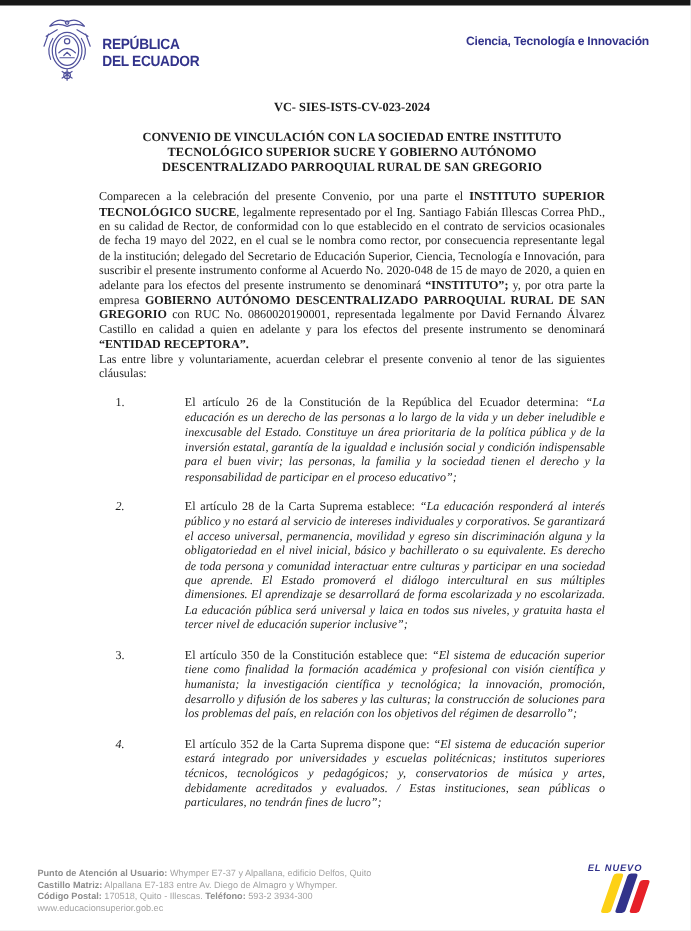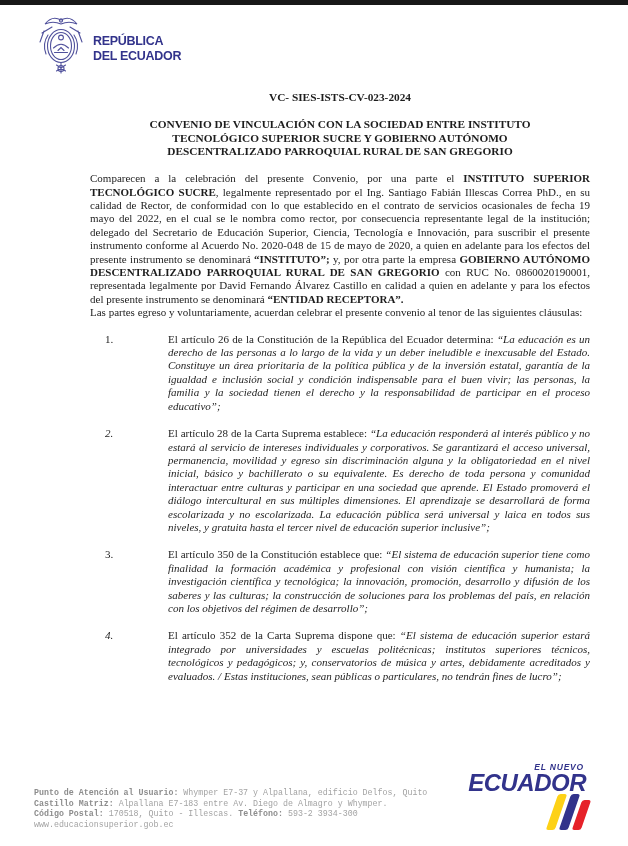--- a/index.html
+++ b/index.html
@@ -15,37 +15,37 @@
   .brand-text {
     font-family:"Liberation Sans", sans-serif; font-weight:700;
     font-size:12.5px; color:var(--navy); line-height:1.08; letter-spacing:-0.3px; margin-left:3px;
     transform:scaleY(1.08);
   }
   .secretaria {
     margin-top:17px; text-align:center;
     font-family:"Liberation Sans", sans-serif; font-weight:700;
     font-size:11px; color:var(--navy); line-height:1.3; letter-spacing:-0.2px;
   }
-  .content { padding:0 38px 0 90px; font-size:11px; line-height:13.4px; text-rendering:optimizeLegibility; }
+  .content { padding:0 78px 0 90px; font-size:11px; line-height:13.4px; text-rendering:optimizeLegibility; }
   .doc-code { text-align:center; font-weight:700; font-size:11.3px; margin-top:9px; line-height:13.8px; }
   .doc-title { text-align:center; font-weight:700; font-size:11.3px; line-height:13.8px; max-width:408px; margin:13px auto; }
   .para { margin:11px 0 0 0; }
   .j { text-align:justify; }
   .nogap { margin-top:0; }
   .clause-heading { font-weight:700; margin:13px 0 0 0; }
   .ant-list { margin-top:13px; }
   .ant-item { display:flex; padding-left:15px; margin-bottom:14px; }
   .ant-num { flex:none; width:23px; }
   .ant-text { flex:1; text-align:justify;margin-left:40px; }
   .b { font-weight:700; }
   .i { font-style:italic; }
   .footer { position:absolute; left:0; right:0; bottom:0; height:66px; }
   .footer-left {
     position:absolute; left:34px; top:8px;
-    font-family:Liberation Mono, monospace; font-size:8.3px; line-height:10.6px;
+    font-family:Liberation Sans, sans-serif; font-size:8.3px; line-height:10.6px;
     color:var(--footer_gray);
   }
   .footer-left .b { color:#8d8d8d; }
   .footer-logo { position:absolute; right:42px; bottom:16px; display:flex; align-items:flex-end;flex-direction:column; }
   .logo-text { text-align:right; }
   .logo-top {
     font-family:"Liberation Sans", sans-serif; font-weight:700; font-style:italic;
     font-size:8.5px; letter-spacing:0.8px; color:var(--navy); padding-right:2px;
   }
   .logo-main {
@@ -80,29 +80,30 @@
           <path d="M29 49 v10 M24.5 51 l9 6 M33.5 51 l-9 6"></path>
           <circle cx="29" cy="54.5" r="3"></circle>
         </svg>
       </span>
       <div class="brand-text">
         <div>REPÚBLICA</div>
         <div>DEL ECUADOR</div>
       </div>
     </div>
     <div class="secretaria">
+      <div>Ciencia, Tecnología e Innovación</div>
     </div>
   </div>
 
   <div class="content">
     <div class="doc-code">VC- SIES-ISTS-CV-023-2024</div>
     <div class="doc-title">CONVENIO DE VINCULACIÓN CON LA SOCIEDAD ENTRE INSTITUTO TECNOLÓGICO SUPERIOR SUCRE Y GOBIERNO AUTÓNOMO DESCENTRALIZADO PARROQUIAL RURAL DE SAN GREGORIO</div>
 
     <p class="para j"><span>Comparecen a la celebración del presente Convenio, por una parte el </span><span class="b">INSTITUTO SUPERIOR TECNOLÓGICO SUCRE</span><span>, legalmente representado por el Ing. Santiago Fabián Illescas Correa PhD., en su calidad de Rector, de conformidad con lo que establecido en el contrato de servicios ocasionales de fecha 19 mayo del 2022, en el cual se le nombra como rector, por consecuencia representante legal de la institución; delegado del Secretario de Educación Superior, Ciencia, Tecnología e Innovación, para suscribir el presente instrumento conforme al Acuerdo No. 2020-048 de 15 de mayo de 2020, a quien en adelante para los efectos del presente instrumento se denominará </span><span class="b">“INSTITUTO”;</span><span> y, por otra parte la empresa </span><span class="b">GOBIERNO AUTÓNOMO DESCENTRALIZADO PARROQUIAL RURAL DE SAN GREGORIO</span><span> con RUC No. 0860020190001, representada legalmente por David Fernando Álvarez Castillo en calidad a quien en adelante y para los efectos del presente instrumento se denominará </span><span class="b">“ENTIDAD RECEPTORA”.</span></p>
-    <p class="para j nogap">Las partes egreso y voluntariamente, acuerdan celebrar el presente convenio al tenor de las siguientes cláusulas:</p>
+    <p class="para j nogap">Las entre libre y voluntariamente, acuerdan celebrar el presente convenio al tenor de las siguientes cláusulas:</p>
 
 
     <div class="ant-list">
 
         <div class="ant-item">
           <span class="ant-num"><span>1.</span></span>
           <div class="ant-text"><span>El artículo 26 de la Constitución de la República del Ecuador determina: </span><span class="i">“La educación es un derecho de las personas a lo largo de la vida y un deber ineludible e inexcusable del Estado. Constituye un área prioritaria de la política pública y de la inversión estatal, garantía de la igualdad e inclusión social y condición indispensable para el buen vivir; las personas, la familia y la sociedad tienen el derecho y la responsabilidad de participar en el proceso educativo”;</span></div>
         </div>
 
         <div class="ant-item">
@@ -129,21 +130,20 @@
 
         <div class="footer-line"><span class="b">Castillo Matriz:</span><span> Alpallana E7-183 entre Av. Diego de Almagro y Whymper.</span></div>
 
         <div class="footer-line"><span class="b">Código Postal:</span><span> 170518, Quito - Illescas. </span><span class="b">Teléfono:</span><span> 593-2 3934-300</span></div>
 
         <div class="footer-line"><span>www.educacionsuperior.gob.ec</span></div>
       </div>
     <div class="footer-logo">
       <div class="logo-text">
         <div class="logo-top">EL NUEVO</div>
-        <div class="logo-main">ECUADOR</div>
       </div>
       <div class="stripes">
         <span class="stripe s-yellow"></span>
         <span class="stripe s-blue"></span>
         <span class="stripe s-red"></span>
       </div>
     </div>
   </div>
 </div>
 

